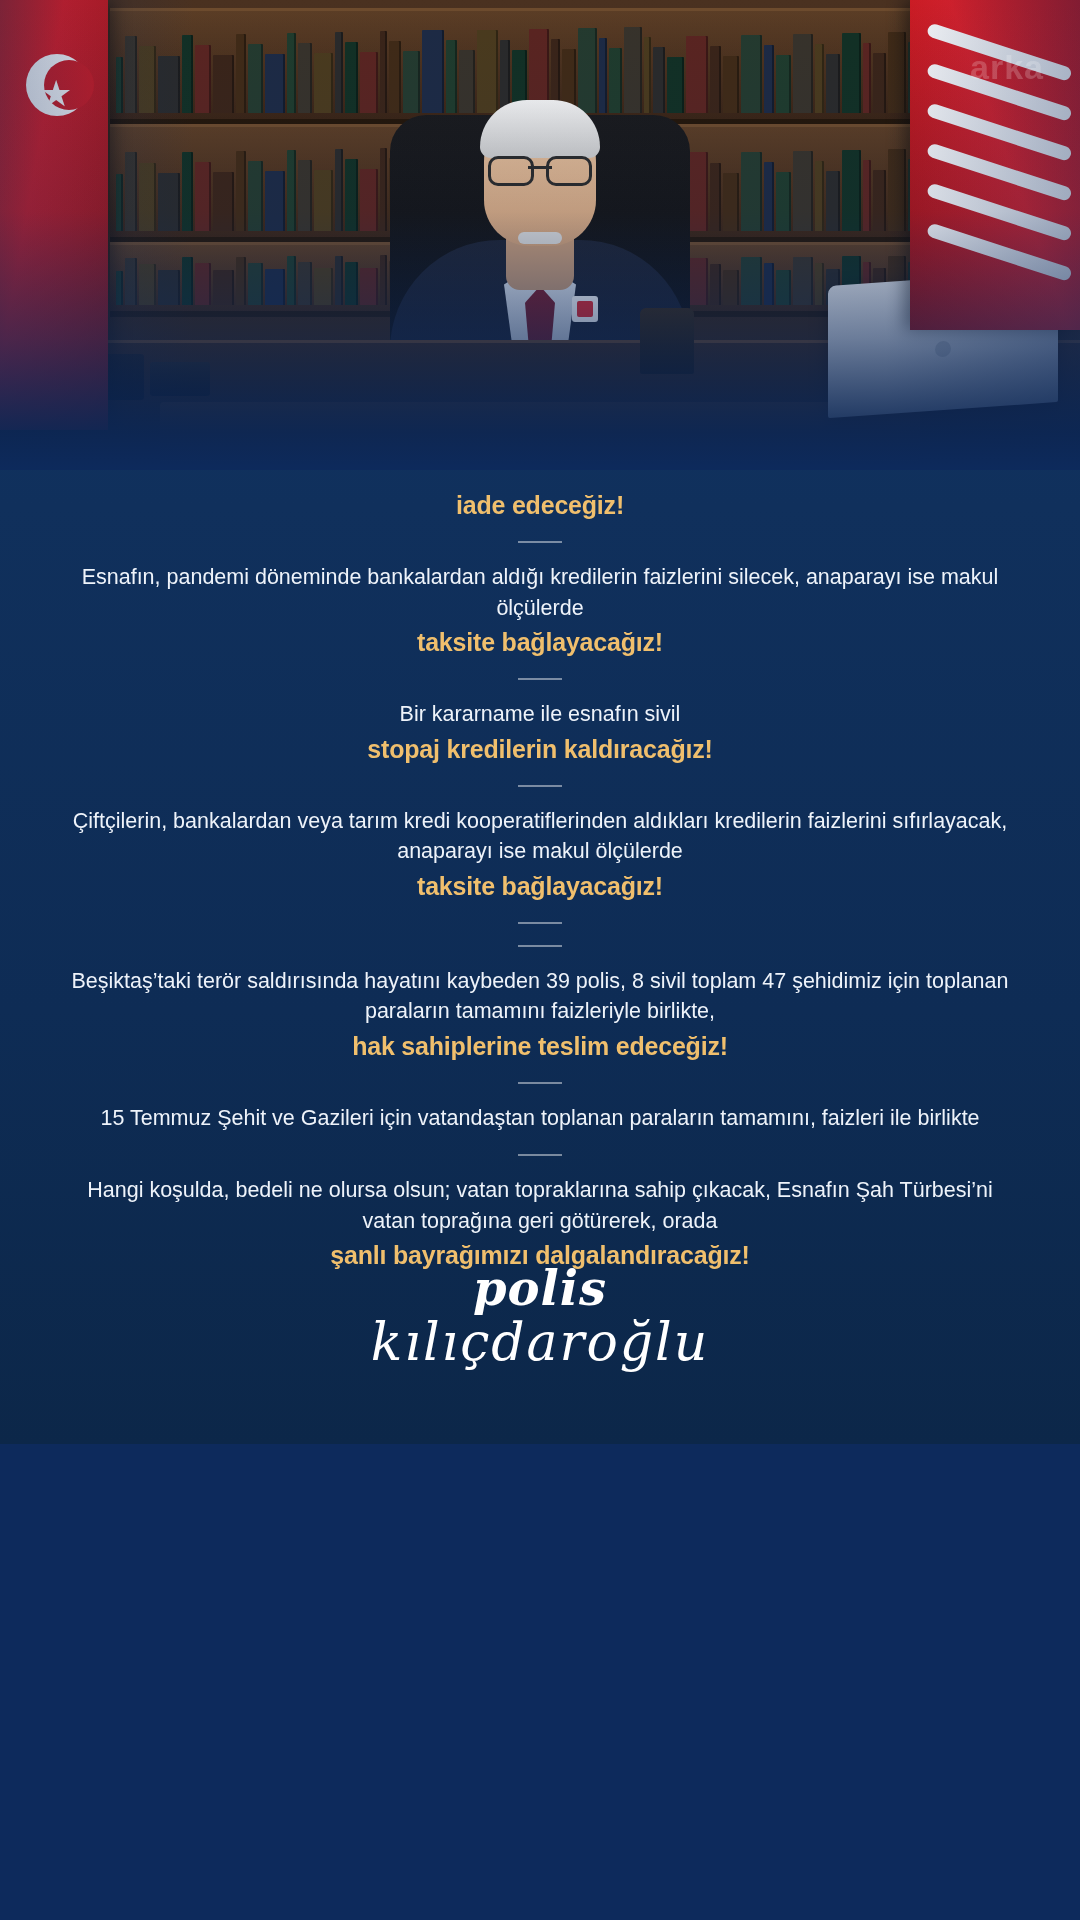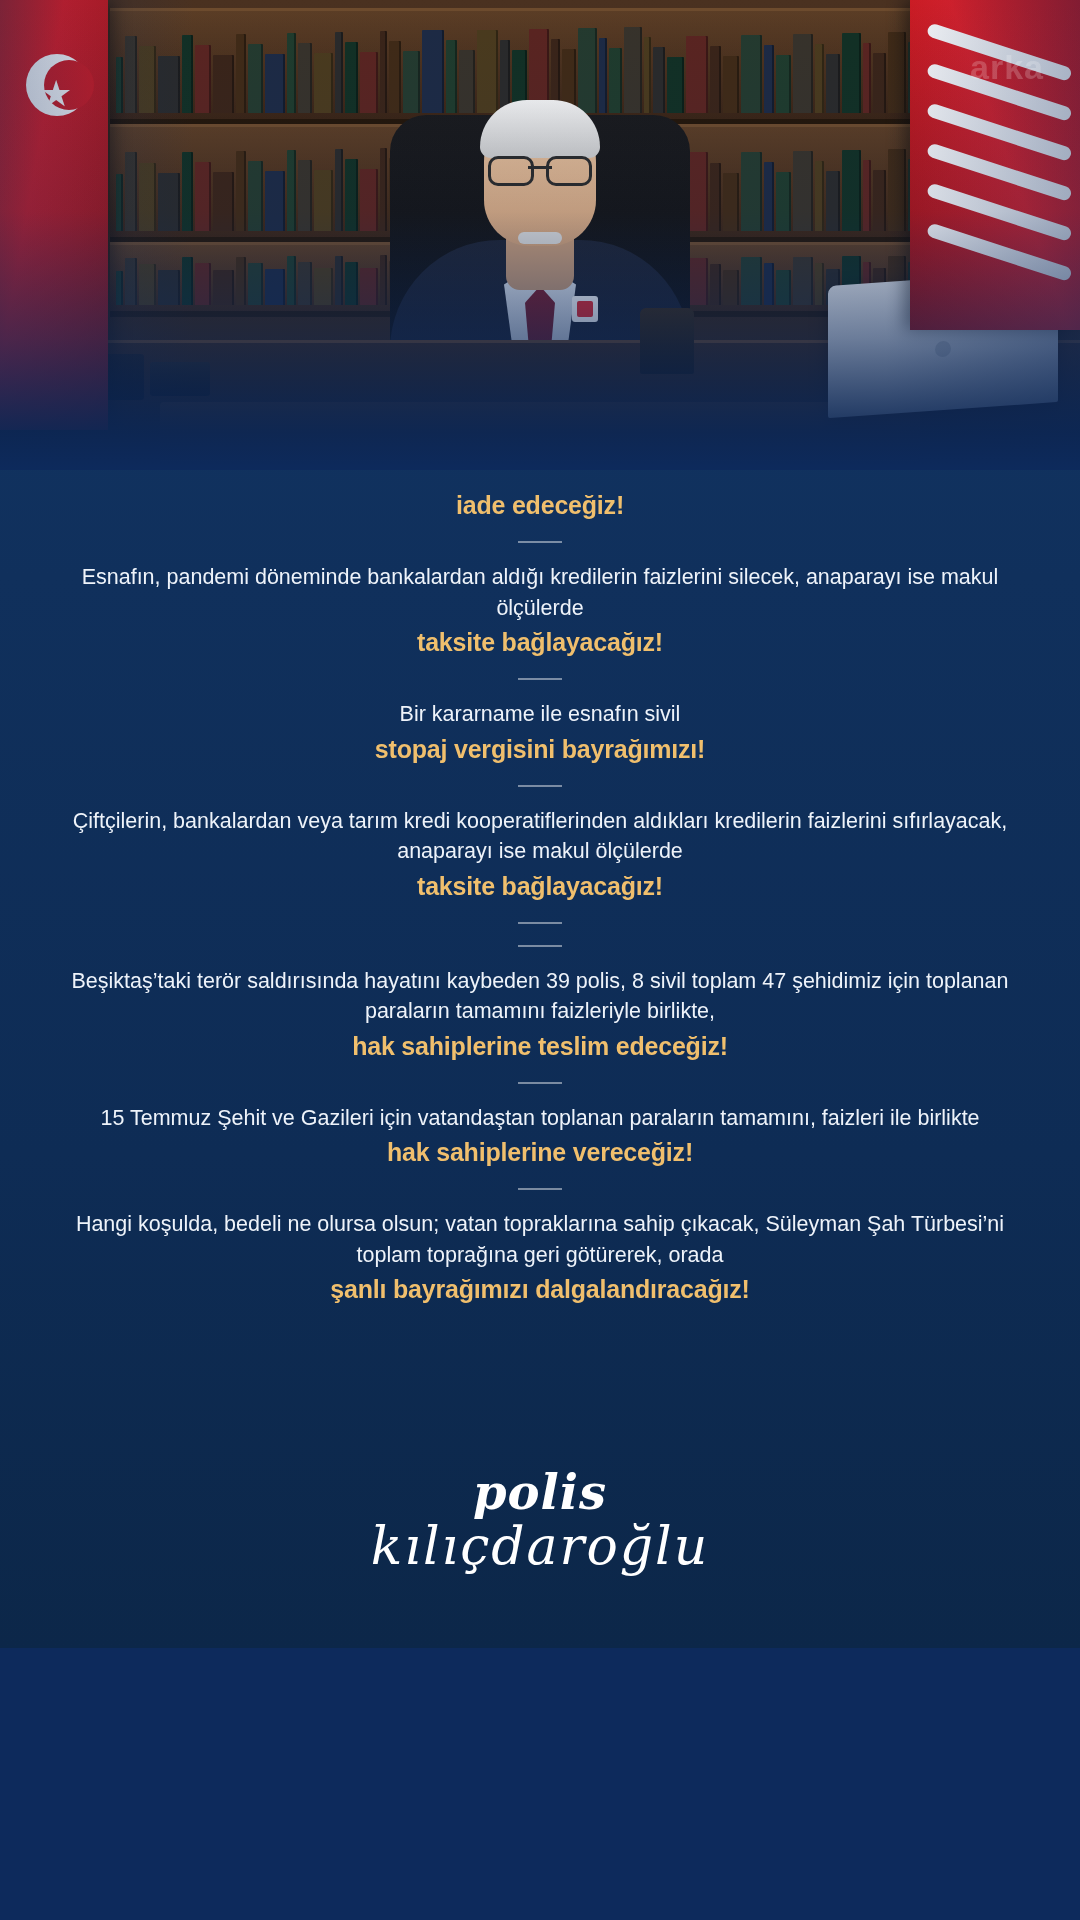--- a/index.html
+++ b/index.html
@@ -11,21 +11,21 @@
     width: 1080px;
     height: 1920px;
     overflow: hidden;
     font-family: "Liberation Sans", sans-serif;
     position: relative;
   }
 
   #poster {
     position: relative;
     width: 1080px;
-    height: 1648px;
+    height: 1444px;
     background: linear-gradient(180deg, #123768 0%, #10305c 35%, #0e2c55 70%, #0c2749 100%);
     overflow: hidden;
   }
 
   
   .photo {
     position: absolute;
     left: 0;
     top: 0;
     width: 1080px;
@@ -592,41 +592,40 @@
         <div class="hl">iade edeceğiz!</div>
       </div>
       <div class="sep"></div>
       <div class="item">
         <div class="body">Esnafın, pandemi döneminde bankalardan aldığı kredilerin faizlerini silecek, anaparayı ise makul ölçülerde</div>
         <div class="hl">taksite bağlayacağız!</div>
       </div>
       <div class="sep"></div>
       <div class="item">
         <div class="body">Bir kararname ile esnafın sivil</div>
-        <div class="hl">stopaj vergisini bayrağımızı!</div>
+        <div class="hl">stopaj kredilerin kaldıracağız!</div>
       </div>
       <div class="sep"></div>
       <div class="item">
         <div class="body">Çiftçilerin, bankalardan veya tarım kredi kooperatiflerinden aldıkları kredilerin faizlerini sıfırlayacak, anaparayı ise makul ölçülerde</div>
         <div class="hl">taksite bağlayacağız!</div>
       </div>
       <div class="sep"></div>
       <div class="sep"></div>
       <div class="item">
         <div class="body">Beşiktaş’taki terör saldırısında hayatını kaybeden 39 polis, 8 sivil toplam 47 şehidimiz için toplanan paraların tamamını faizleriyle birlikte,</div>
         <div class="hl">hak sahiplerine teslim edeceğiz!</div>
       </div>
       <div class="sep"></div>
       <div class="item">
         <div class="body">15 Temmuz Şehit ve Gazileri için vatandaştan toplanan paraların tamamını, faizleri ile birlikte</div>
-        <div class="hl">hak sahiplerine vereceğiz!</div>
       </div>
       <div class="sep"></div>
       <div class="item">
-        <div class="body">Hangi koşulda, bedeli ne olursa olsun; vatan topraklarına sahip çıkacak, Süleyman Şah Türbesi’ni toplam toprağına geri götürerek, orada</div>
+        <div class="body">Hangi koşulda, bedeli ne olursa olsun; vatan topraklarına sahip çıkacak, Esnafın Şah Türbesi’ni vatan toprağına geri götürerek, orada</div>
         <div class="hl">şanlı bayrağımızı dalgalandıracağız!</div>
       </div>
     </div>
 
   <div class="signature">
     <div class="sig-first">polis</div>
     <div class="sig-last">kılıçdaroğlu</div>
   </div>
 
 </div>

